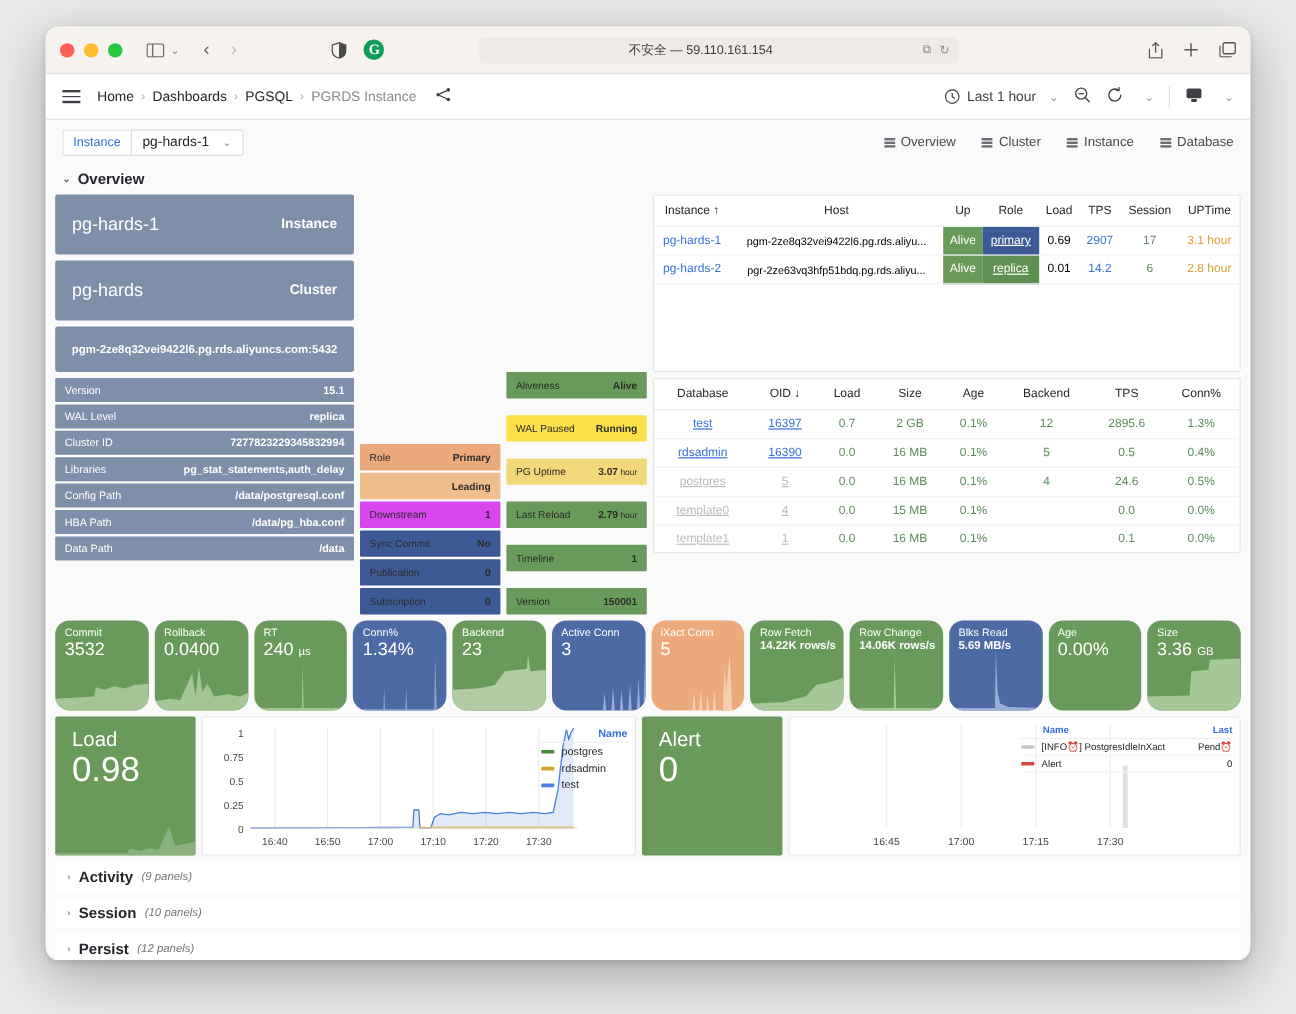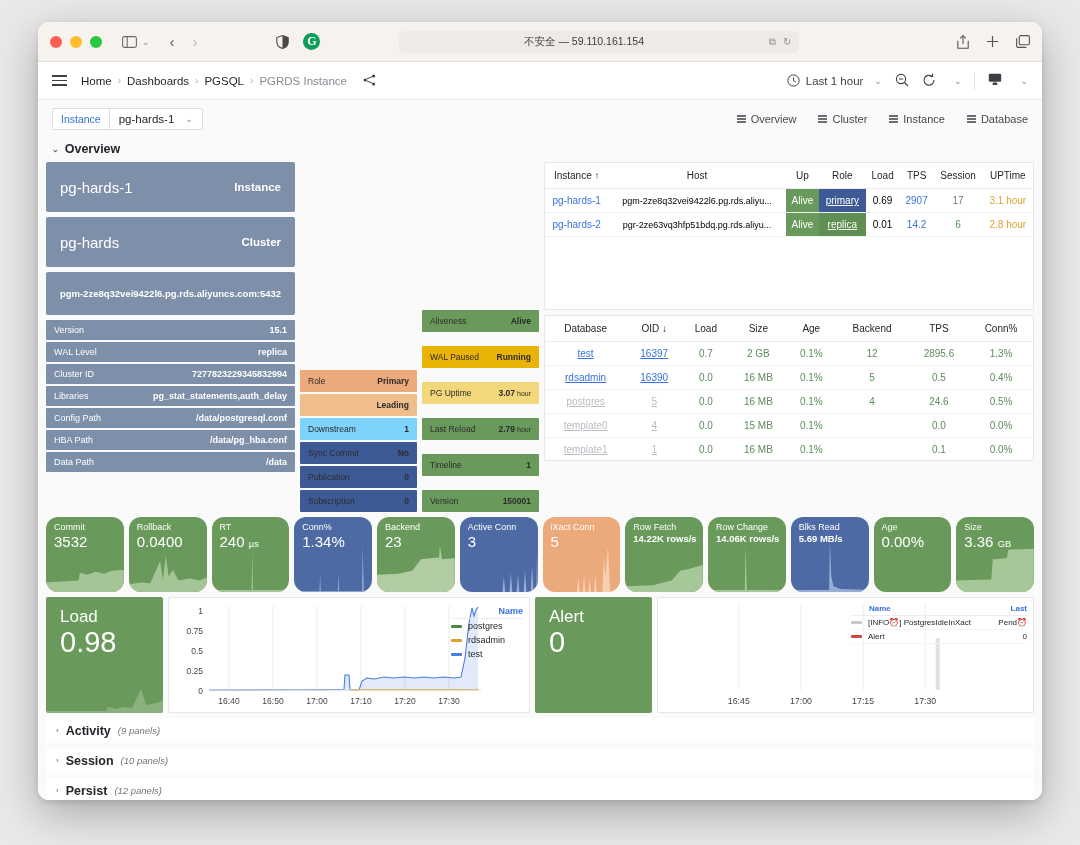--- a/index.html
+++ b/index.html
@@ -354,21 +354,21 @@
 
       <div class="col" style="width:249px">
         <div class="tile" style="height:50px">
           <span>pg-hards-1</span>
           <span class="r">Instance</span>
         </div>
         <div class="tile" style="height:50px">
           <span>pg-hards</span>
           <span class="r">Cluster</span>
         </div>
-        <div class="tile center" style="height:43px">
+        <div class="tile center" style="height:38px">
           <span>pgm-2ze8q32vei9422l6.pg.rds.aliyuncs.com:5432</span>
         </div>
         <div id="info-rows" style="display:flex;flex-direction:column;gap:2px">
             <div class="kv">
      <span>Version</span>
      <span class="v">15.1</span>
    </div>
             <div class="kv">
      <span>WAL Level</span>
      <span class="v">replica</span>
@@ -400,21 +400,21 @@
         <div style="height:143px"></div>
         <div id="status-left" style="display:flex;flex-direction:column;gap:2px">
             <div class="stat-kv" style="background:#eca97c">
      <span>Role</span>
      <span class="v">Primary</span>
    </div>
             <div class="stat-kv" style="background:#f0bd8d">
      <span></span>
      <span class="v">Leading</span>
    </div>
-            <div class="stat-kv" style="background:#7dd3fc">
+            <div class="stat-kv" style="background:#d946ef">
      <span>Downstream</span>
      <span class="v">1</span>
    </div>
             <div class="stat-kv" style="background:#3d5a96">
      <span>Sync Commit</span>
      <span class="v">No</span>
    </div>
             <div class="stat-kv" style="background:#3d5a96">
      <span>Publication</span>
      <span class="v">0</span>
@@ -426,21 +426,21 @@
           </div>
       </div>
 
       <div class="col" style="width:117px;justify-content:flex-end">
         <div style="height:143px"></div>
         <div id="status-right" style="display:flex;flex-direction:column;gap:14px">
             <div class="stat-kv" style="background:#6a9a5b">
      <span>Aliveness</span>
      <span class="v"><span>Alive</span></span>
    </div>
-            <div class="stat-kv" style="background:#eab308">
+            <div class="stat-kv" style="background:#fde047">
      <span>WAL Paused</span>
      <span class="v"><span>Running</span></span>
    </div>
             <div class="stat-kv" style="background:#f2d87a">
      <span>PG Uptime</span>
      <span class="v"><span>3.07</span><span class="unit">hour</span></span>
    </div>
             <div class="stat-kv" style="background:#6a9a5b">
      <span>Last Reload</span>
      <span class="v"><span>2.79</span><span class="unit">hour</span></span>

